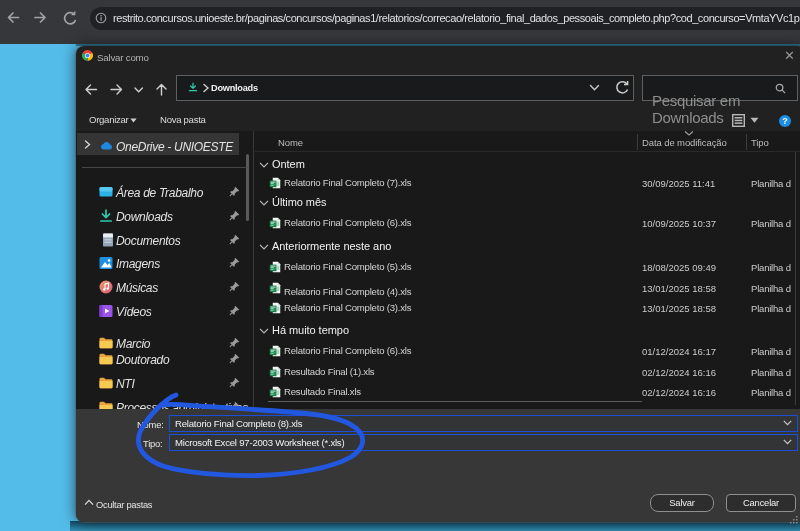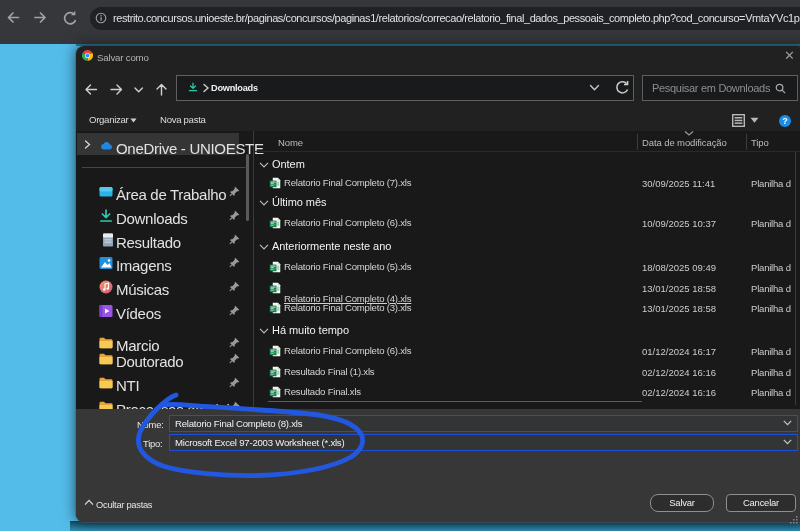--- a/index.html
+++ b/index.html
@@ -20,21 +20,21 @@
   #navbar{left:0;top:24px;width:100%;height:33px;}
   #addrbox{left:100px;top:29px;width:456px;height:24px;background:#191a1b;border:1px solid #5f5f5f;}
   #searchbox{left:566px;top:29px;width:154px;height:24px;background:#191a1b;border:1px solid #5f5f5f;}
   #toolbar{left:0;top:57px;width:100%;height:28px;}
   .tooltxt{color:#dcdcdc;font-size:9.6px;letter-spacing:-0.3px;top:11px;}
   
   #content{left:0;top:85px;width:100%;height:278px;background:#191919;}
   #paneline{left:177px;top:85px;width:1px;height:278px;background:#3a3a3a;}
   #sbscroll{left:170px;top:108px;width:3px;height:67px;background:#5a5a5a;border-radius:2px;}
   
-  .sbitem{left:0;width:177px;height:22px;color:#e2e2e2;font-size:15px;letter-spacing:-0.3px;}
+  .sbitem{left:0;width:177px;height:22px;color:#e2e2e2;font-size:12px;letter-spacing:-0.3px;font-style:italic;}
   .sbtext{position:absolute;left:40px;top:5px;white-space:nowrap;}
   .sbicon{position:absolute;left:23px;top:4px;width:14px;height:14px;}
   .pin{position:absolute;left:153px;top:5px;width:11px;height:11px;}
   
   .hdr{color:#bdbdbd;font-size:9.5px;letter-spacing:-0.1px;top:91px;}
   .grp{color:#f2f2f2;font-size:11px;letter-spacing:-0.05px;white-space:nowrap;}
   .file{color:#d4d4d4;font-size:9.6px;letter-spacing:-0.22px;white-space:nowrap;}
   .datec{color:#cccccc;font-size:9.5px;white-space:nowrap;}
   .typec{color:#cccccc;font-size:9.5px;letter-spacing:-0.2px;white-space:nowrap;}
   
@@ -108,21 +108,21 @@
       <div class="abs" style="left:34px;top:7px;color:#f0f0f0;font-size:9.2px;letter-spacing:-0.25px;font-weight:700;">Downloads</div>
       <svg class="abs" style="left:412px;top:8px" width="11" height="8" viewBox="0 0 11 8">
         <path d="M1.5 1.5 L5.5 5.8 L9.5 1.5" stroke="#c8c8c8" stroke-width="1.4" fill="none" stroke-linecap="round"></path>
       </svg>
       <svg class="abs" style="left:438px;top:4px" width="14" height="15" viewBox="0 0 14 15">
         <path d="M12 4 A 5.6 5.6 0 1 0 12.6 9.5" stroke="#cccccc" stroke-width="1.5" fill="none"></path>
         <path d="M12.6 1 L12.6 4.6 L9 4.6" fill="none" stroke="#cccccc" stroke-width="1.5"></path>
       </svg>
     </div>
     <div class="abs" id="searchbox">
-      <div class="abs" style="left:9px;top:6px;color:#8e8e8e;font-size:11px;letter-spacing:-0.3px;text-align:right;">Pesquisar em Downloads</div>
+      <div class="abs" style="left:9px;top:16px;color:#8e8e8e;font-size:15px;letter-spacing:-0.3px;">Pesquisar em Downloads</div>
       <svg class="abs" style="left:132px;top:7px" width="11" height="11" viewBox="0 0 12 12">
         <circle cx="5" cy="5" r="3.6" stroke="#a8a8a8" stroke-width="1.4" fill="none"></circle>
         <path d="M7.8 7.8 L11 11" stroke="#a8a8a8" stroke-width="1.4"></path>
       </svg>
     </div>
 
     <div class="abs" id="toolbar">
       <div class="abs tooltxt" style="left:13px;">Organizar</div>
       <svg class="abs" style="left:54px;top:15px" width="7" height="5" viewBox="0 0 7 5">
         <path d="M0.4 0.6 L3.5 4.4 L6.6 0.6 Z" fill="#cfcfcf"></path>
@@ -189,21 +189,21 @@
         </svg>
     </div>
 
     <div class="abs sbitem" style="top:183px;">
       <svg class="sbicon" style="left:25px" width="11" height="14" viewBox="0 0 11 14">
         <rect x="0.5" y="0.5" width="10" height="13" rx="1" fill="#92a4b8"></rect>
         <rect x="0.5" y="0.5" width="10" height="4" rx="1" fill="#e8eef4"></rect>
         <rect x="2" y="6.2" width="7" height="1.2" fill="#c8d4e0"></rect>
         <rect x="2" y="8.6" width="7" height="1.2" fill="#c8d4e0"></rect>
       </svg>
-      <div class="sbtext">Resultado</div>
+      <div class="sbtext">Documentos</div>
       <svg class="pin" viewBox="0 0 12 12">
           <g fill="#9a9a9a">
             <path d="M6.8 0.8 L11.2 5.2 L9.8 6 L8.9 5.8 L6.4 8.3 L6.2 10.2 L5.2 10.6 L1.4 6.8 L1.8 5.8 L3.7 5.6 L6.2 3.1 L6 2.2 Z"></path>
             <rect x="0.4" y="9.2" width="3.4" height="1.2" rx="0.6" transform="rotate(-45 2 9.8)"></rect>
           </g>
         </svg>
     </div>
 
     <div class="abs sbitem" style="top:206px;">
       <svg class="sbicon" width="14" height="14" viewBox="0 0 14 14">
@@ -382,21 +382,21 @@
           <svg style="position:absolute;left:193px;width:12px;height:12px;top:0px" viewBox="0 0 16 16">
             <path d="M5 1 L11.8 1 L15 4.2 L15 15 L5 15 Z" fill="#f2f5f3"></path>
             <path d="M11.8 1 L11.8 4.2 L15 4.2 Z" fill="#c4cdc8"></path>
             <rect x="10.8" y="6.2" width="2.9" height="5.6" fill="#9fd8bb"></rect>
             <rect x="1" y="4.8" width="9" height="8.8" fill="#17804a"></rect>
             <rect x="2.2" y="6.2" width="6.6" height="1.2" fill="#e8f2ec"></rect>
             <rect x="2.2" y="8.4" width="4.2" height="1.1" fill="#d2e8dc"></rect>
             <rect x="2.2" y="10.4" width="5.4" height="1.1" fill="#bfe0cf"></rect>
             <path d="M5.4 11.6 L8.6 8.6 L9.8 10 L7 12.6 Z" fill="#1f9d5b"></path>
           </svg>
-          <span class="file" style="position:absolute;left:208px;top:11px;text-decoration:underline;">Relatorio Final Completo (4).xls</span>
+          <span class="file" style="position:absolute;left:208px;top:4px;">Relatorio Final Completo (4).xls</span>
           <span class="datec" style="position:absolute;left:566px;top:1px;">13/01/2025 18:58</span>
           <span class="typec" style="position:absolute;left:675px;top:1px;">Planilha d</span>
         </div>
         <div class="abs" style="top:255.8px;left:0;width:730px;height:13px;">
           <svg style="position:absolute;left:193px;width:12px;height:12px;top:0px" viewBox="0 0 16 16">
             <path d="M5 1 L11.8 1 L15 4.2 L15 15 L5 15 Z" fill="#f2f5f3"></path>
             <path d="M11.8 1 L11.8 4.2 L15 4.2 Z" fill="#c4cdc8"></path>
             <rect x="10.8" y="6.2" width="2.9" height="5.6" fill="#9fd8bb"></rect>
             <rect x="1" y="4.8" width="9" height="8.8" fill="#17804a"></rect>
             <rect x="2.2" y="6.2" width="6.6" height="1.2" fill="#e8f2ec"></rect>

